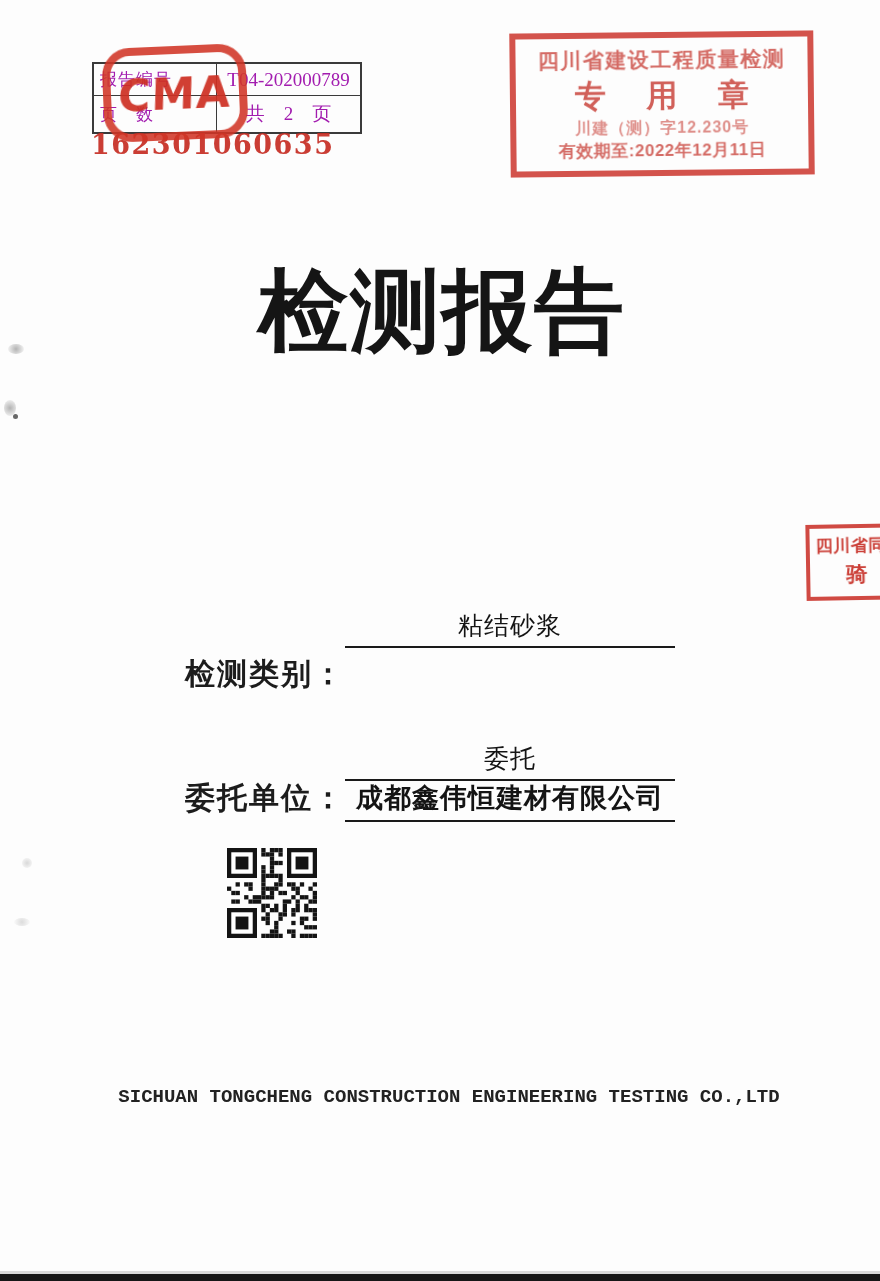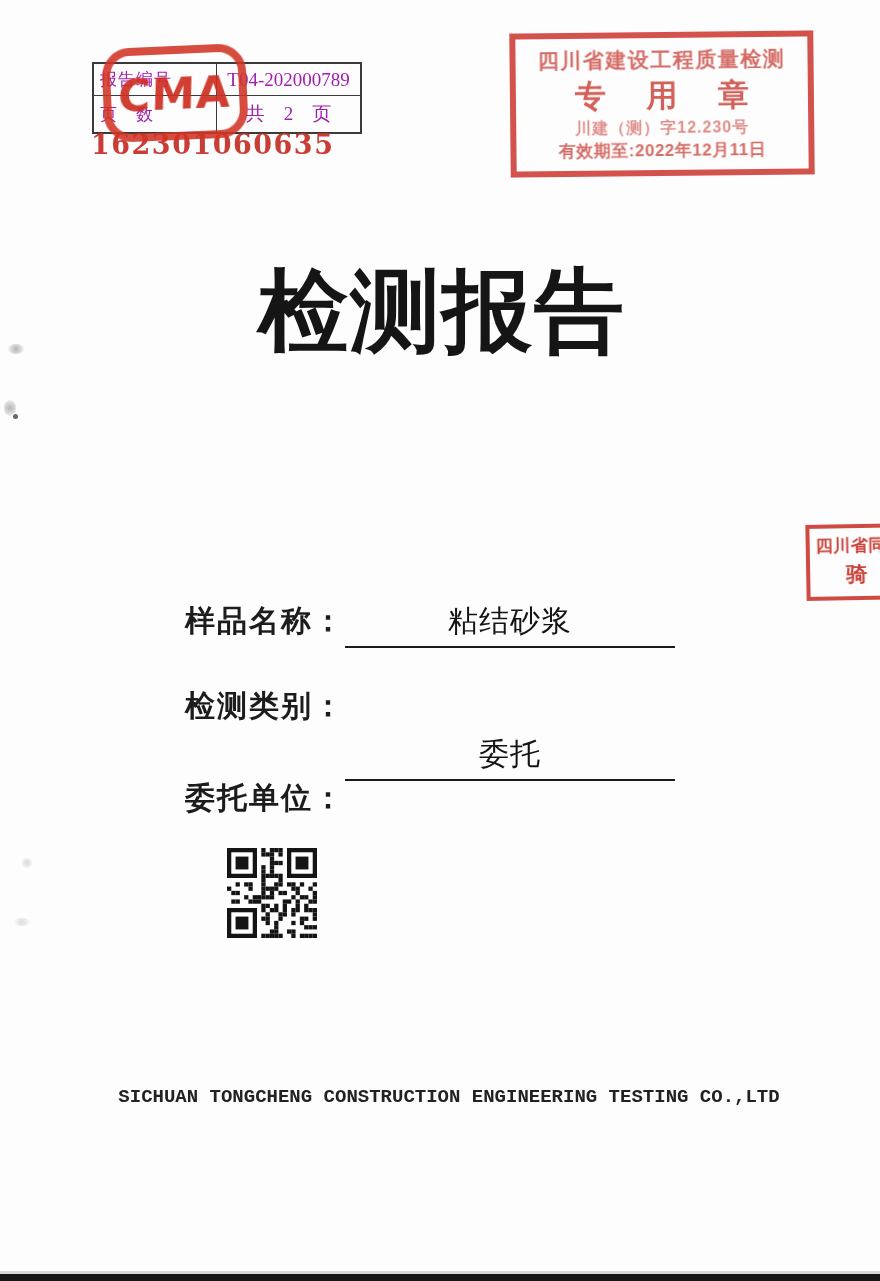--- a/index.html
+++ b/index.html
@@ -69,21 +69,21 @@
   .side-stamp .l1{font-size:17px;font-weight:700;white-space:nowrap;letter-spacing:.5px;}
   .side-stamp .l2{font-size:21px;font-weight:700;padding-left:30px;margin-top:3px;}
   
   .field-label{
     position:absolute;left:185px;font-size:30px;font-weight:600;color:#1c1c1c;
     letter-spacing:2px;white-space:nowrap;
   }
   .field-value{
     position:absolute;left:345px;width:330px;text-align:center;
     border-bottom:2.5px solid #1a1a1a;height:42px;box-sizing:border-box;
-    font-size:30px;color:#141414;letter-spacing:1px;
+    font-size:25px;color:#141414;letter-spacing:1px;
     display:flex;align-items:flex-end;justify-content:center;padding-bottom:4px;
   }
   .field-value.bold{font-weight:700;font-size:27px;}
   
   .qr{position:absolute;left:227px;top:848px;width:90px;height:90px;}
   
   .company-cn{
     position:absolute;left:0;top:1028px;width:880px;text-align:center;
     font-size:42px;font-weight:600;color:#1a1a1a;letter-spacing:0px;white-space:nowrap;
   }
@@ -133,27 +133,27 @@
     <div class="cert-l4">有效期至:2022年12月11日</div>
   </div>
 
   <div class="title-cn">检测报告</div>
 
   <div class="side-stamp">
     <div class="l1">四川省同城</div>
     <div class="l2">骑</div>
   </div>
 
-  <div class="field-label" style="top:601px;">样品名称：</div>
   <div class="field-value" style="top:606px;">粘结砂浆</div>
 
-  <div class="field-label" style="top:686px;">检测类别：</div>
+  <div class="field-label" style="top:654px;">检测类别：</div>
   <div class="field-value" style="top:696px;margin-top:43px;">委托</div>
 
   <div class="field-label" style="top:778px;">委托单位：</div>
+  <div class="field-value bold" style="top:780px;">成都鑫伟恒建材有限公司</div>
 
   <div class="qr">
     <svg id="qr" viewBox="0 0 90 90" width="90" height="90">
         <rect x="34.285714285714285" y="0" width="4.285714285714286" height="4.285714285714286" fill="#141414"></rect>
         <rect x="42.857142857142854" y="0" width="4.285714285714286" height="4.285714285714286" fill="#141414"></rect>
         <rect x="47.14285714285714" y="0" width="4.285714285714286" height="4.285714285714286" fill="#141414"></rect>
         <rect x="51.42857142857143" y="0" width="4.285714285714286" height="4.285714285714286" fill="#141414"></rect>
         <rect x="34.285714285714285" y="4.285714285714286" width="4.285714285714286" height="4.285714285714286" fill="#141414"></rect>
         <rect x="38.57142857142857" y="4.285714285714286" width="4.285714285714286" height="4.285714285714286" fill="#141414"></rect>
         <rect x="42.857142857142854" y="4.285714285714286" width="4.285714285714286" height="4.285714285714286" fill="#141414"></rect>

